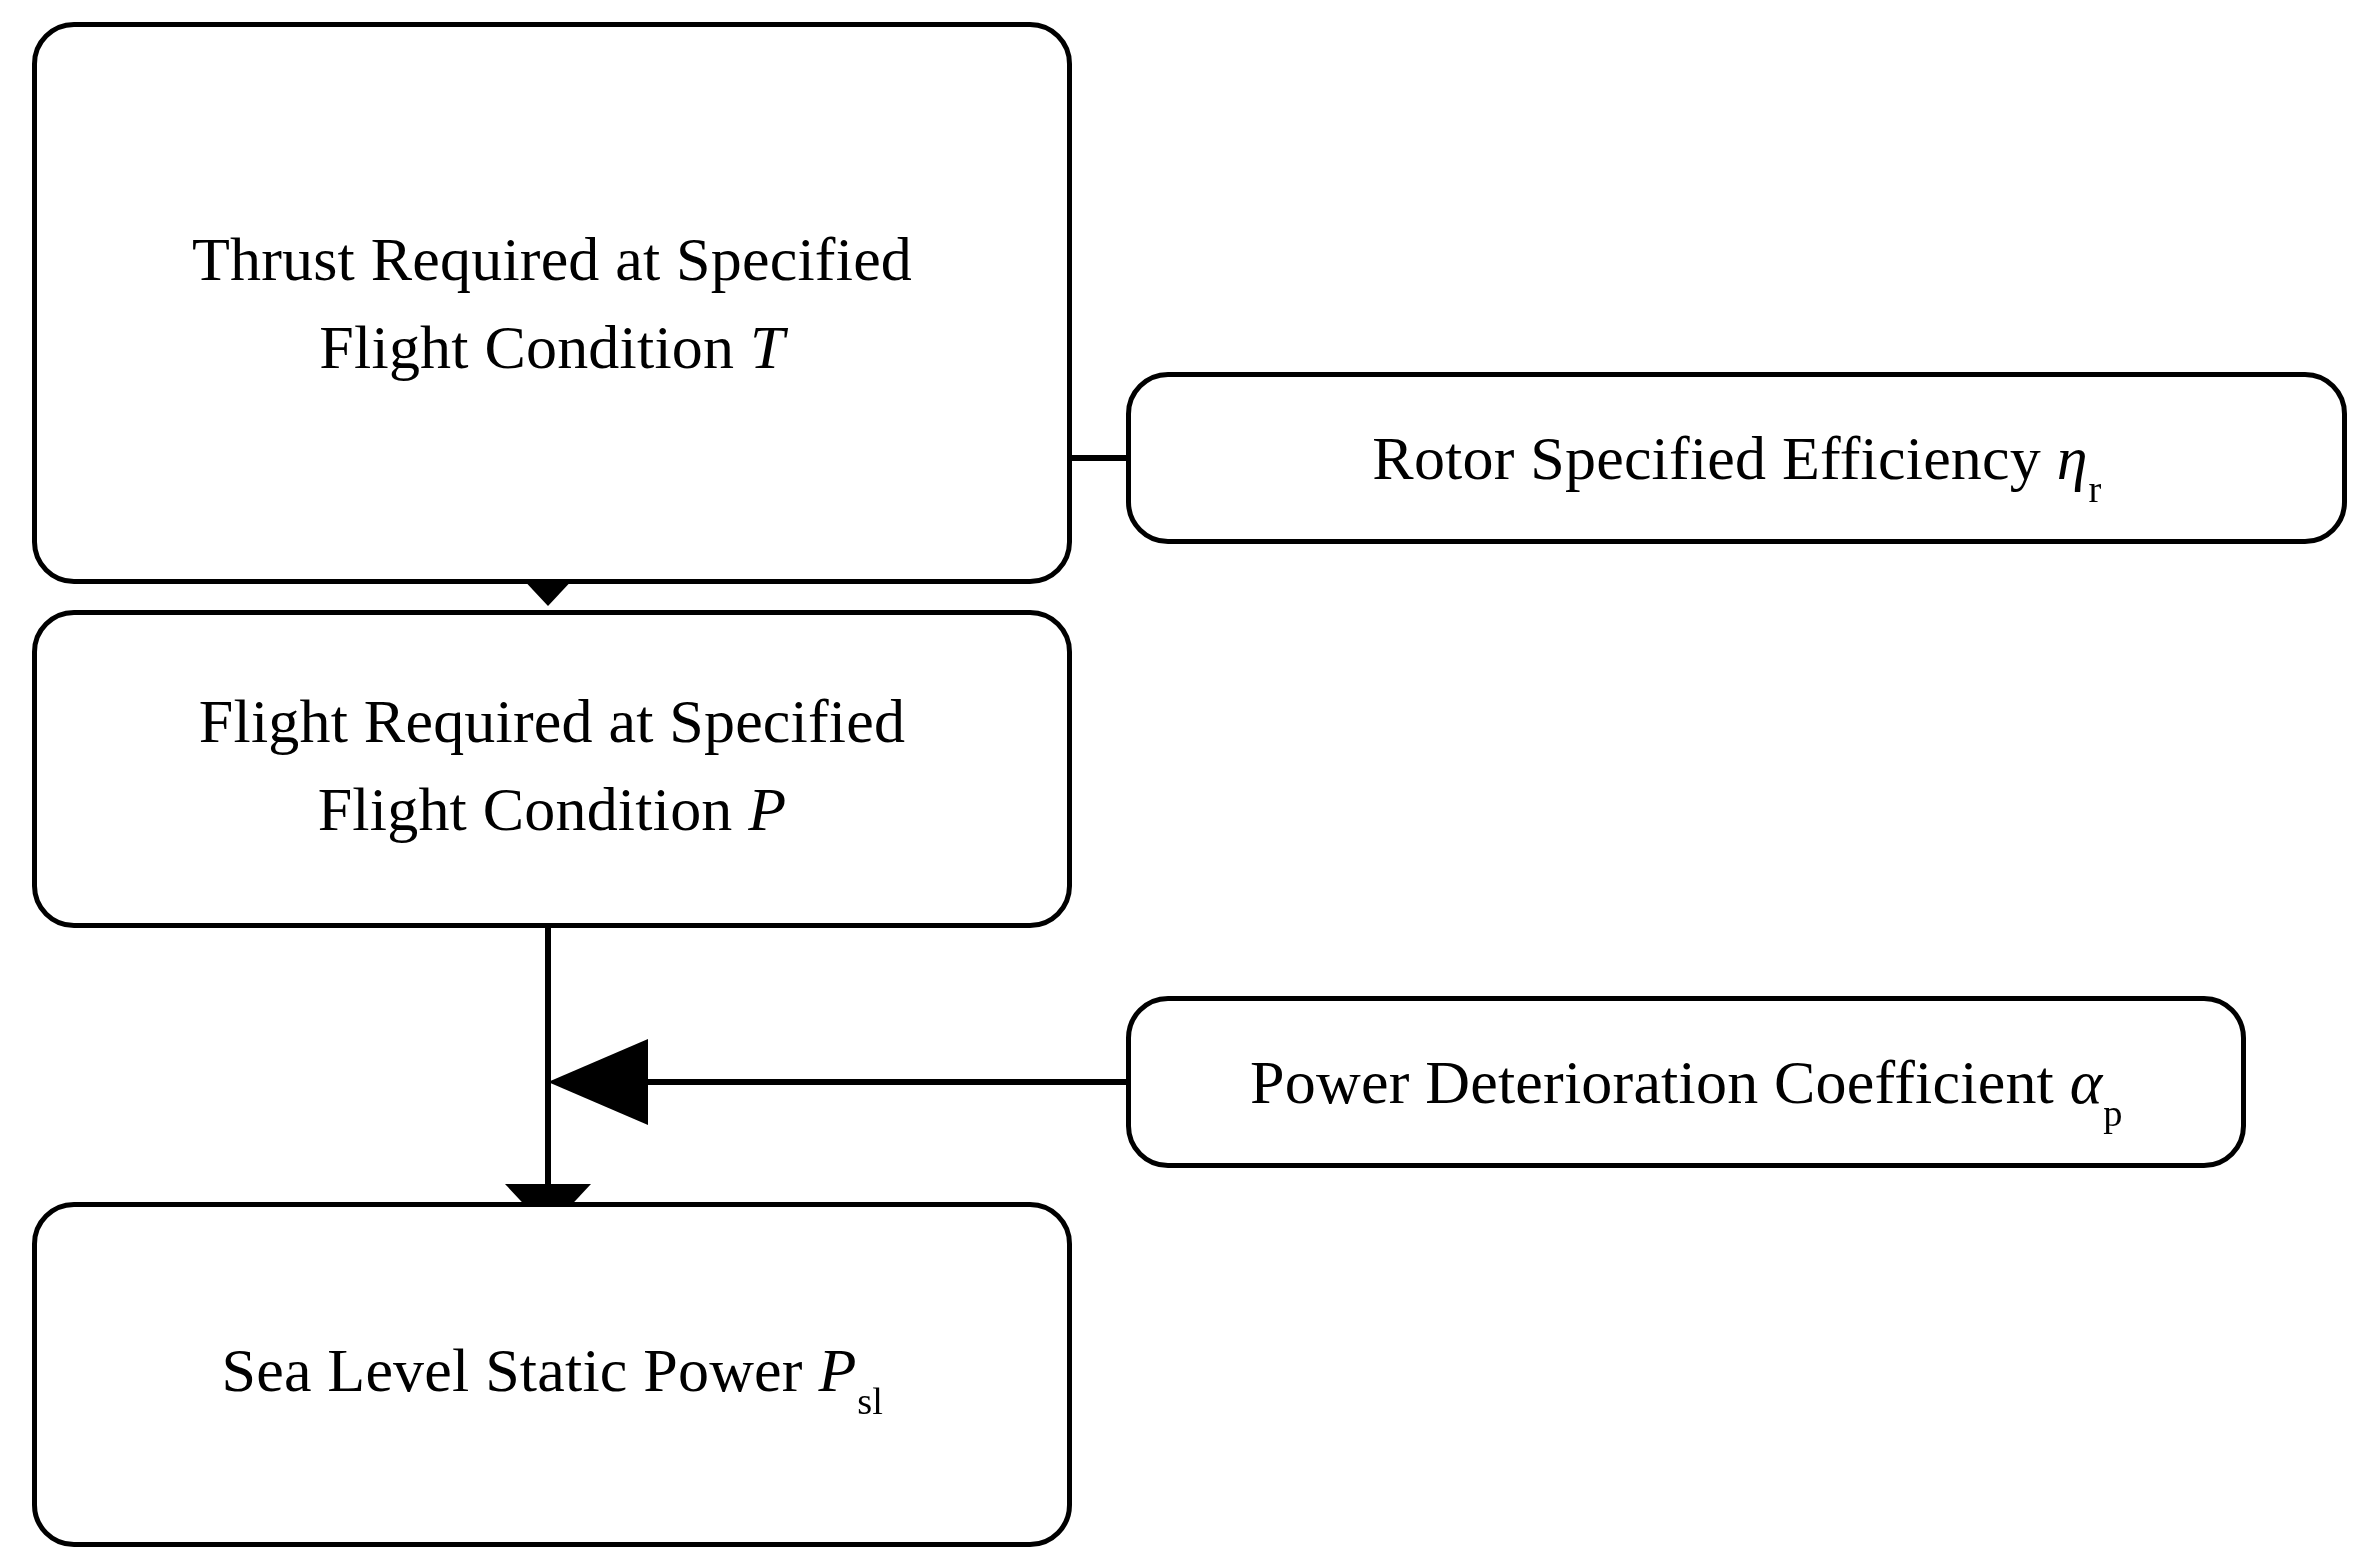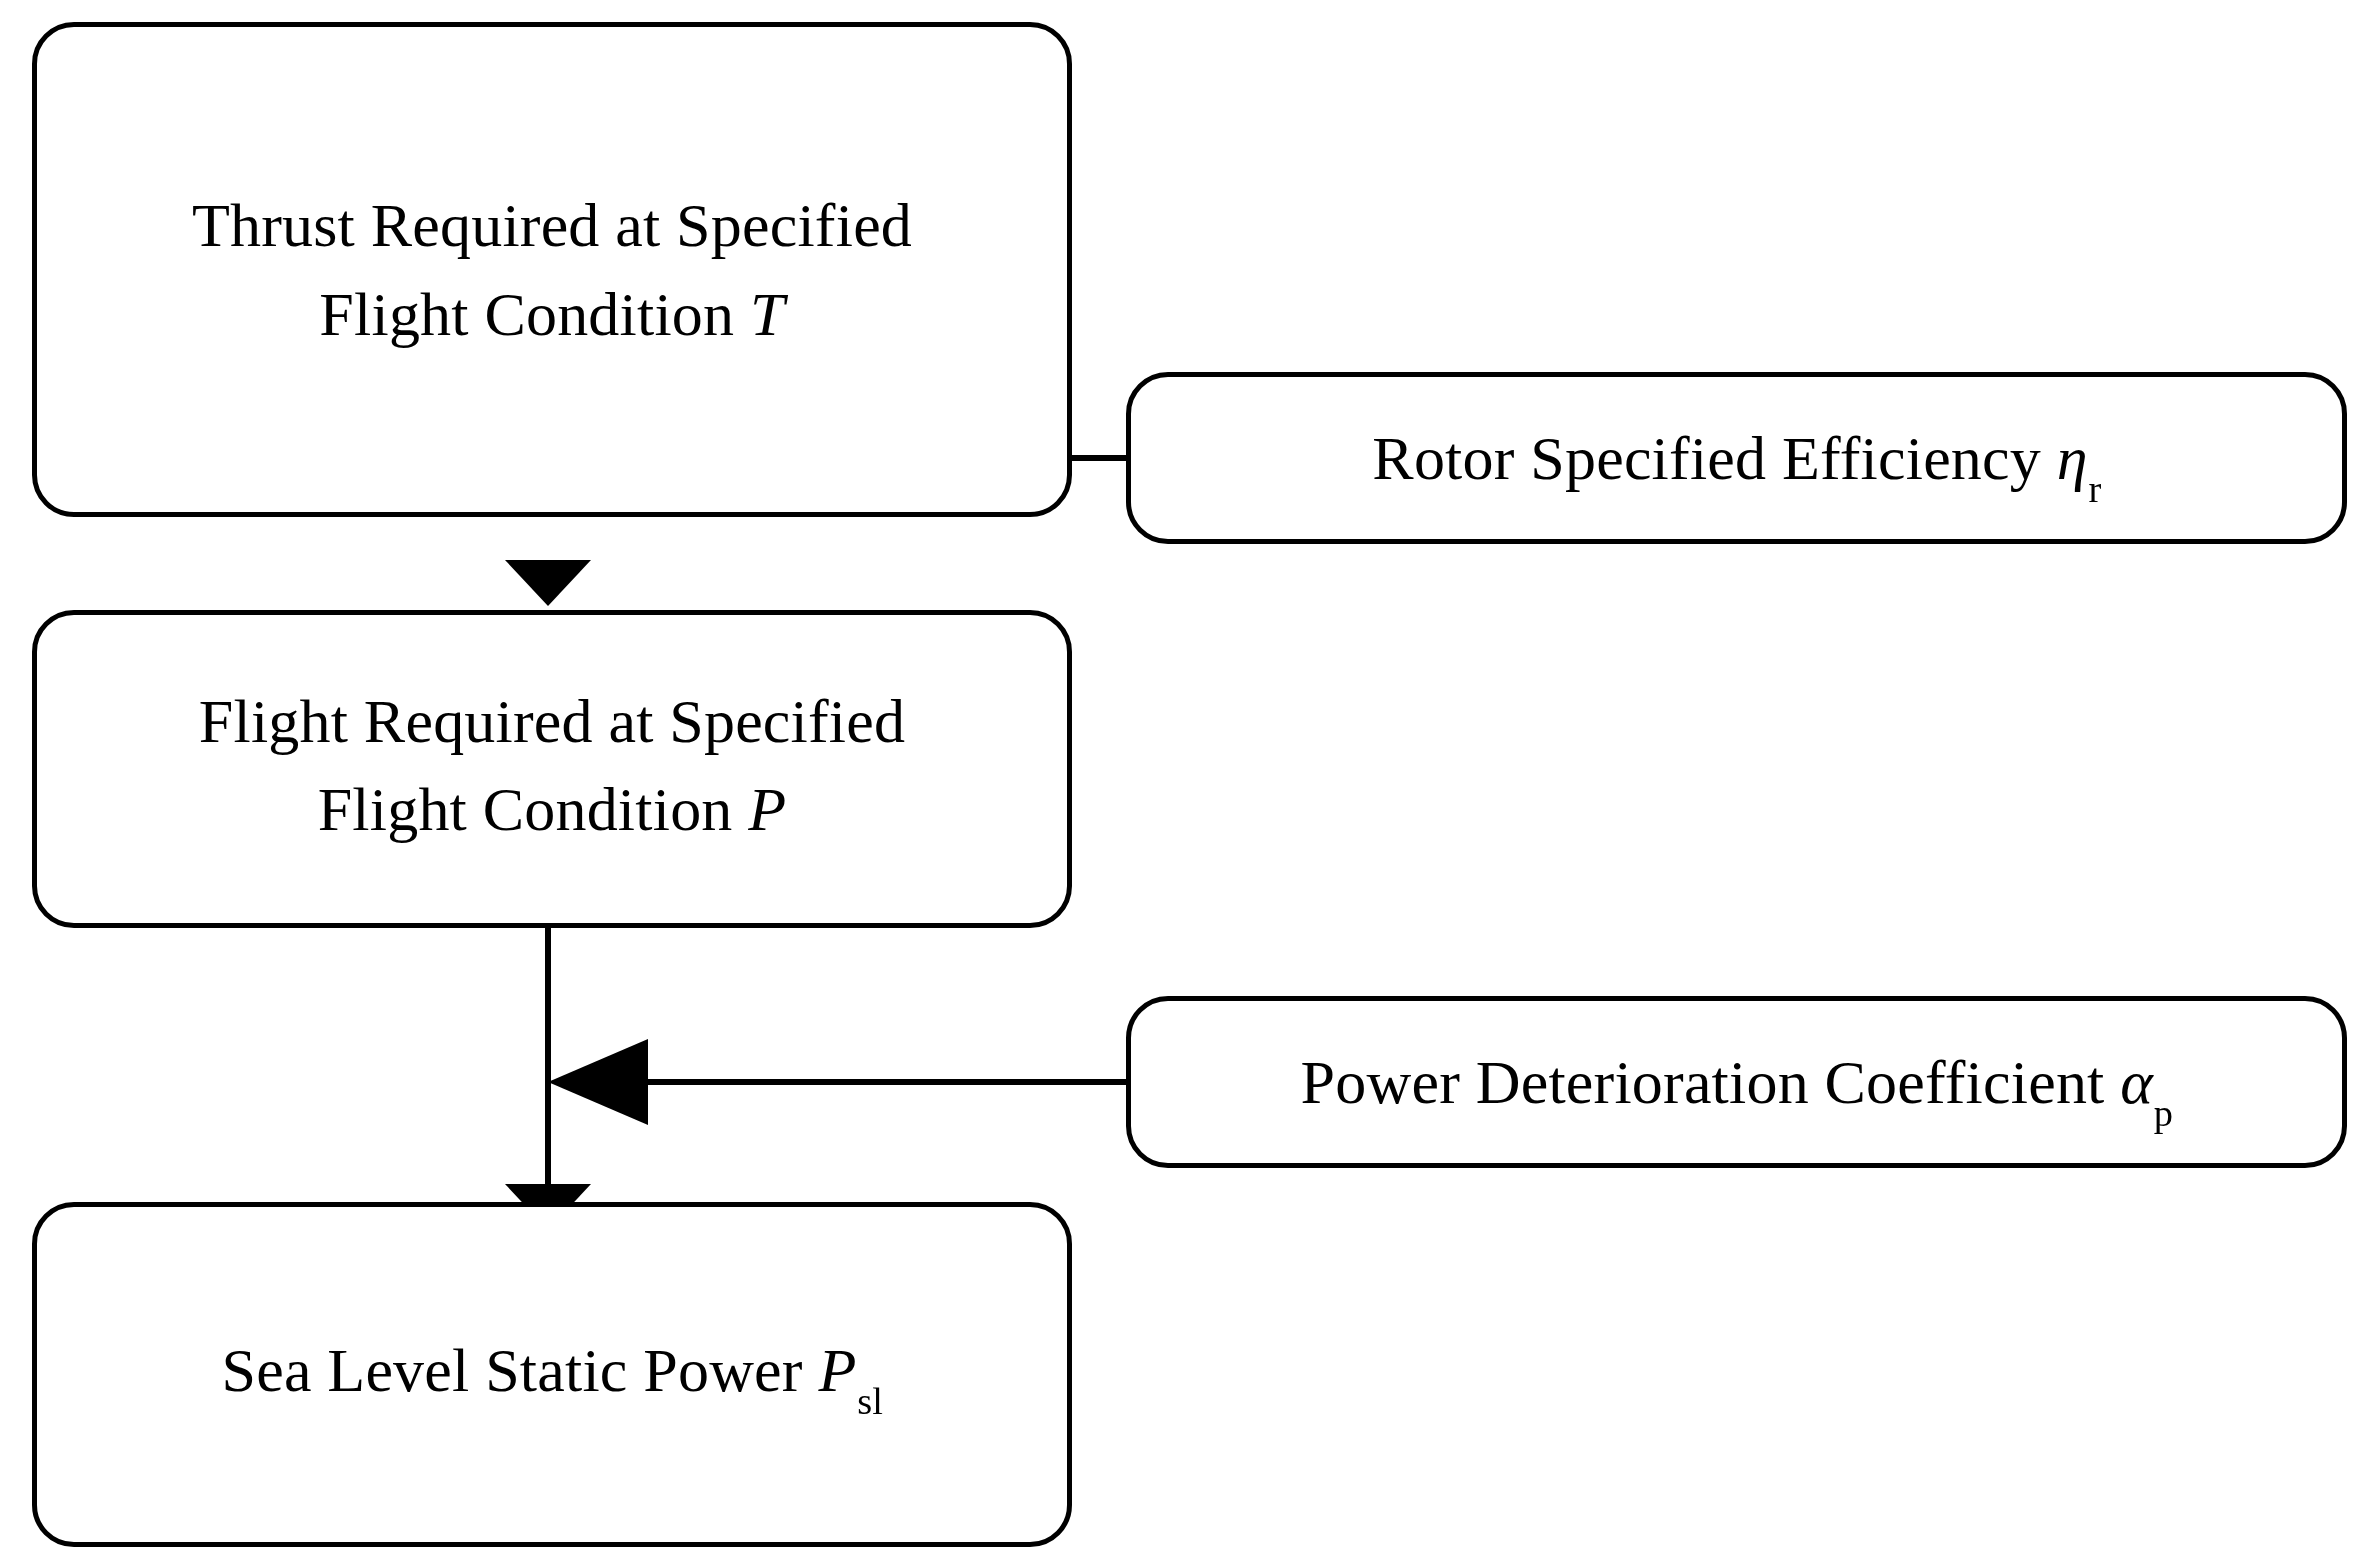--- a/index.html
+++ b/index.html
@@ -51,33 +51,33 @@
     font-style: normal;
     font-size: 0.62em;
     vertical-align: sub;
     line-height: 0;
     position: relative;
     top: 0.24em;
     left: 0.02em;
   }
   
   #node-thrust {
-    left: 32px;  top: 22px;   width: 1040px; height: 495px; text-align: center;
+    left: 32px;  top: 22px;   width: 1040px; height: 562px; text-align: center;
   }
   #node-power-required {
     left: 32px;  top: 610px;  width: 1040px; height: 318px;
   }
   #node-sea-level {
     left: 32px;  top: 1202px; width: 1040px; height: 345px;
   }
   #node-rotor-eff {
     left: 1126px; top: 372px;  width: 1221px; height: 172px;
   }
   #node-power-det {
-    left: 1126px; top: 996px;  width: 1221px; height: 172px;
+    left: 1126px; top: 996px;  width: 1120px; height: 172px;
   }
   #node-rotor-eff .node-label,
   #node-power-det .node-label {
     font-size: 62px;
   }
   #node-power-required .node-label,
   #node-sea-level .node-label {
     transform: translateY(-4px);
   }
 </style>

